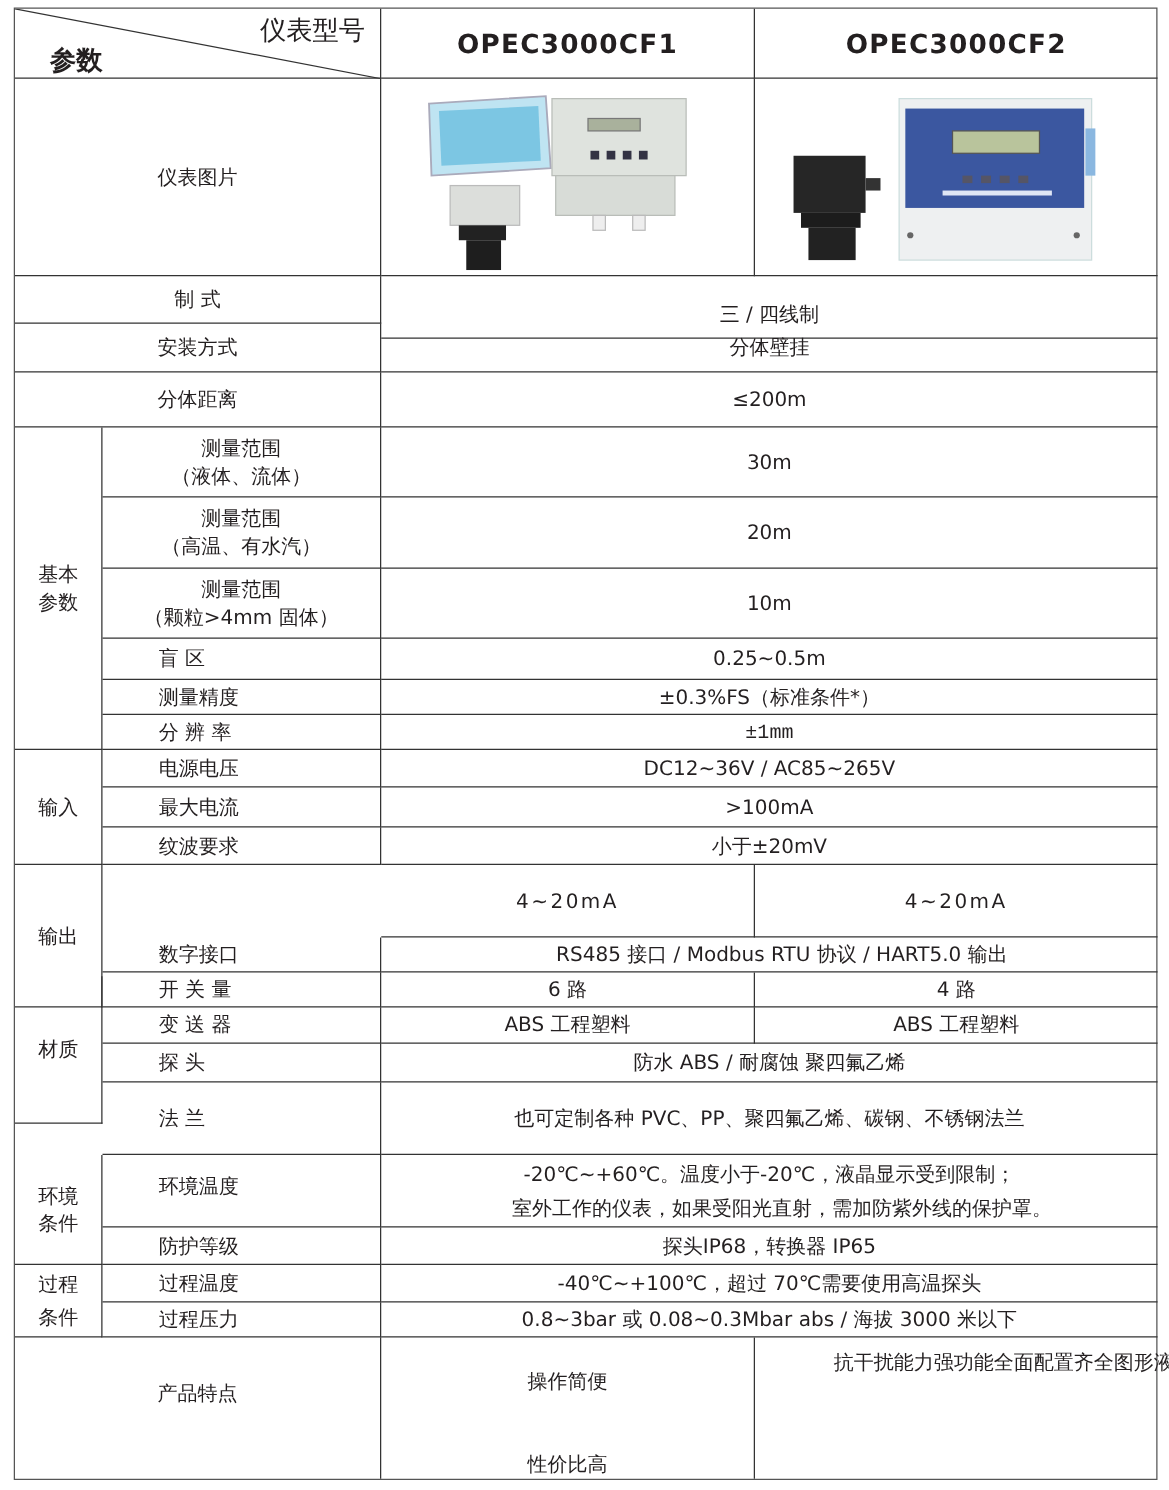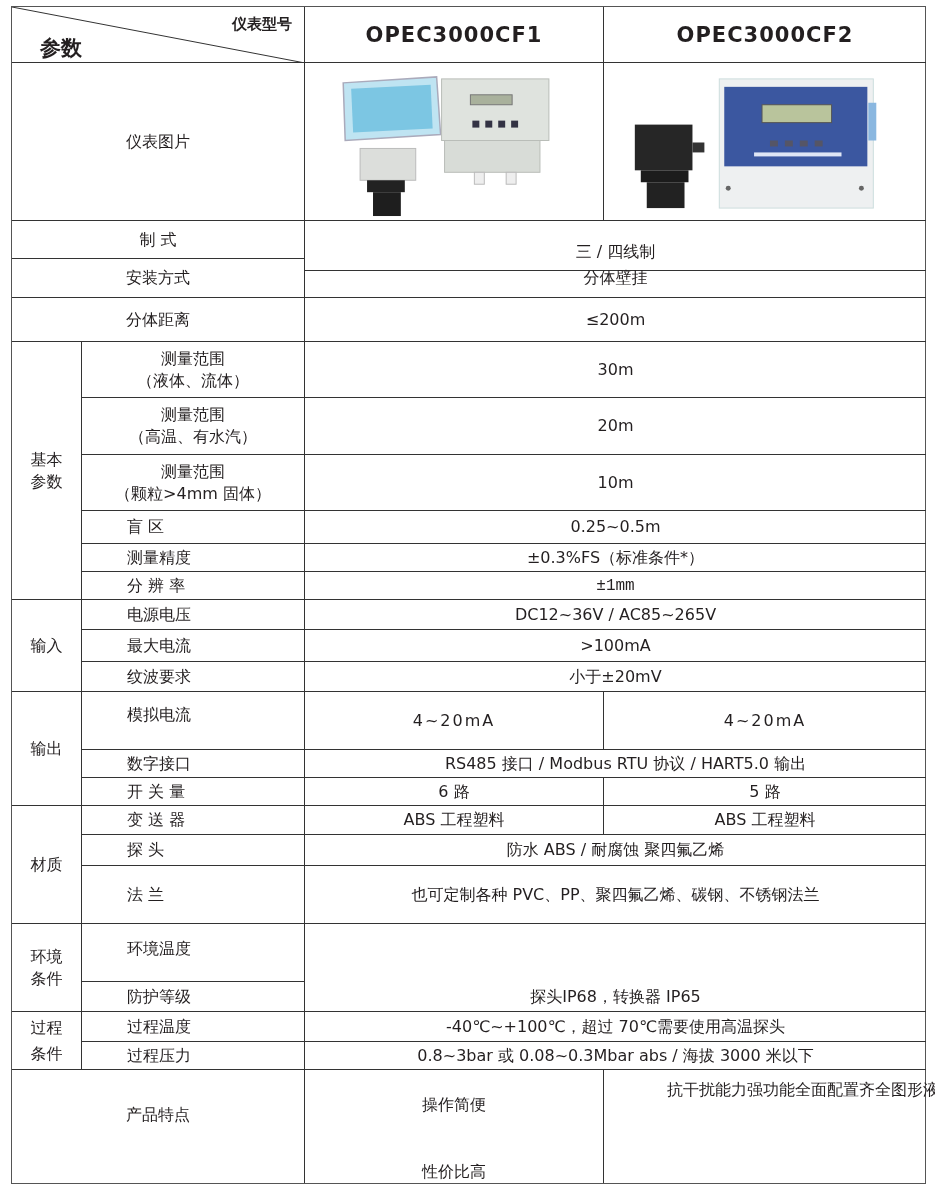--- a/index.html
+++ b/index.html
@@ -4,21 +4,21 @@
 <style>
   html, body { margin: 0; padding: 0; background: #ffffff; }
   body { width: 935px; height: 1192px; position: relative; font-family: "DejaVu Sans", "Liberation Sans", sans-serif; color: #231f20; }
   .wrap { position: absolute; left: 11px; top: 6px; width: 915px; height: 1178px; border: 1.5px solid #555; box-sizing: border-box; }
   .cell { position: absolute; box-sizing: border-box; border-right: 1.3px solid #333; border-bottom: 1.3px solid #333; display: flex; align-items: center; justify-content: center; text-align: center; font-size: 16px; line-height: 22px; white-space: nowrap; }
   .left { justify-content: flex-start; padding-left: 45px; text-align: left; }
   .noright { border-right: none; }
   .nobottom { border-bottom: none; }
   .hdr-model { font-family: "DejaVu Sans", sans-serif; font-weight: bold; font-size: 21px; letter-spacing: 1px; }
   .diag { position: absolute; left: 0; top: 0; width: 293px; height: 56px; }
-  .diag-top { position: absolute; right: 12px; top: 6px; font-weight: bold; font-size: 15px; }
+  .diag-top { position: absolute; right: 12px; top: 6px; font-weight: normal; font-size: 21px; }
   .diag-bot { position: absolute; left: 28px; top: 30px; font-weight: bold; font-size: 21px; }
   .photo { position: relative; width: 100%; height: 100%; }
   .col { flex-direction: column; }
   .feat { align-items: flex-start; justify-content: center; }
 </style>
 </head>
 <body>
 
 <div class="wrap">
 
@@ -118,49 +118,52 @@
 
   <div class="cell" style="left:0;top:593px;width:70px;height:92px;">输入</div>
   <div class="cell left" style="left:70px;top:593px;width:223px;height:30px;">电源电压</div>
   <div class="cell noright" style="left:293px;top:593px;width:621px;height:30px;">DC12~36V / AC85~265V</div>
   <div class="cell left" style="left:70px;top:623px;width:223px;height:32px;">最大电流</div>
   <div class="cell noright" style="left:293px;top:623px;width:621px;height:32px;">&gt;100mA</div>
   <div class="cell left" style="left:70px;top:655px;width:223px;height:30px;">纹波要求</div>
   <div class="cell noright" style="left:293px;top:655px;width:621px;height:30px;">小于±20mV</div>
 
   <div class="cell" style="left:0;top:685px;width:70px;height:114px;">输出</div>
-  <div class="cell left" style="left:70px;top:685px;width:223px;height:58px;align-items:flex-start;padding-top:12px;">模拟电流</div>
   <div class="cell" style="left:293px;top:685px;width:299px;height:58px;letter-spacing:2px;">4~20mA</div>
   <div class="cell noright" style="left:592px;top:685px;width:322px;height:58px;letter-spacing:2px;">4~20mA</div>
 
   <div class="cell left" style="left:70px;top:743px;width:223px;height:28px;">数字接口</div>
   <div class="cell noright" style="left:293px;top:743px;width:621px;height:28px;padding-left:20px;">RS485 接口 / Modbus RTU 协议 / HART5.0 输出</div>
 
   <div class="cell left" style="left:70px;top:771px;width:223px;height:28px;">开 关 量</div>
   <div class="cell" style="left:293px;top:771px;width:299px;height:28px;">6 路</div>
-  <div class="cell noright" style="left:592px;top:771px;width:322px;height:28px;">5 路</div>
+  <div class="cell noright" style="left:592px;top:771px;width:322px;height:28px;">4 路</div>
 
-  <div class="cell" style="left:0;top:799px;width:70px;height:118px;">材质</div>
+  <div class="cell" style="left:0;top:774px;width:70px;height:118px;">材质</div>
   <div class="cell left" style="left:70px;top:799px;width:223px;height:29px;">变 送 器</div>
   <div class="cell" style="left:293px;top:799px;width:299px;height:29px;">ABS 工程塑料</div>
   <div class="cell noright" style="left:592px;top:799px;width:322px;height:29px;">ABS 工程塑料</div>
 
   <div class="cell left" style="left:70px;top:828px;width:223px;height:31px;">探 头</div>
   <div class="cell noright" style="left:293px;top:828px;width:621px;height:31px;">防水 ABS / 耐腐蚀 聚四氟乙烯</div>
 
   <div class="cell left" style="left:70px;top:859px;width:223px;height:58px;">法 兰</div>
   <div class="cell col noright" style="left:293px;top:859px;width:621px;height:58px;line-height:28px;">
     <span>也可定制各种 PVC、PP、聚四氟乙烯、碳钢、不锈钢法兰</span>
   </div>
 
   <div class="cell col" style="left:0;top:917px;width:70px;height:88px;">
     <span>环境</span>
     <span>条件</span>
   </div>
   <div class="cell left" style="left:70px;top:917px;width:223px;height:58px;align-items:flex-start;padding-top:14px;">环境温度</div>
+  <div class="cell col noright" style="left:293px;top:917px;width:621px;height:58px;line-height:27px;">
+    <span>-20℃~+60℃。温度小于-20℃，液晶显示受到限制；</span>
+    <span style="padding-left:20px;">室外工作的仪表，如果受阳光直射，需加防紫外线的保护罩。</span>
+  </div>
   <div class="cell left" style="left:70px;top:975px;width:223px;height:30px;">防护等级</div>
   <div class="cell noright" style="left:293px;top:975px;width:621px;height:30px;">探头IP68，转换器 IP65</div>
 
   <div class="cell col" style="left:0;top:1005px;width:70px;height:58px;line-height:26px;">
     <span>过程</span>
     <span>条件</span>
   </div>
   <div class="cell left" style="left:70px;top:1005px;width:223px;height:30px;">过程温度</div>
   <div class="cell noright" style="left:293px;top:1005px;width:621px;height:30px;">-40℃~+100℃，超过 70℃需要使用高温探头</div>
   <div class="cell left" style="left:70px;top:1035px;width:223px;height:28px;">过程压力</div>

